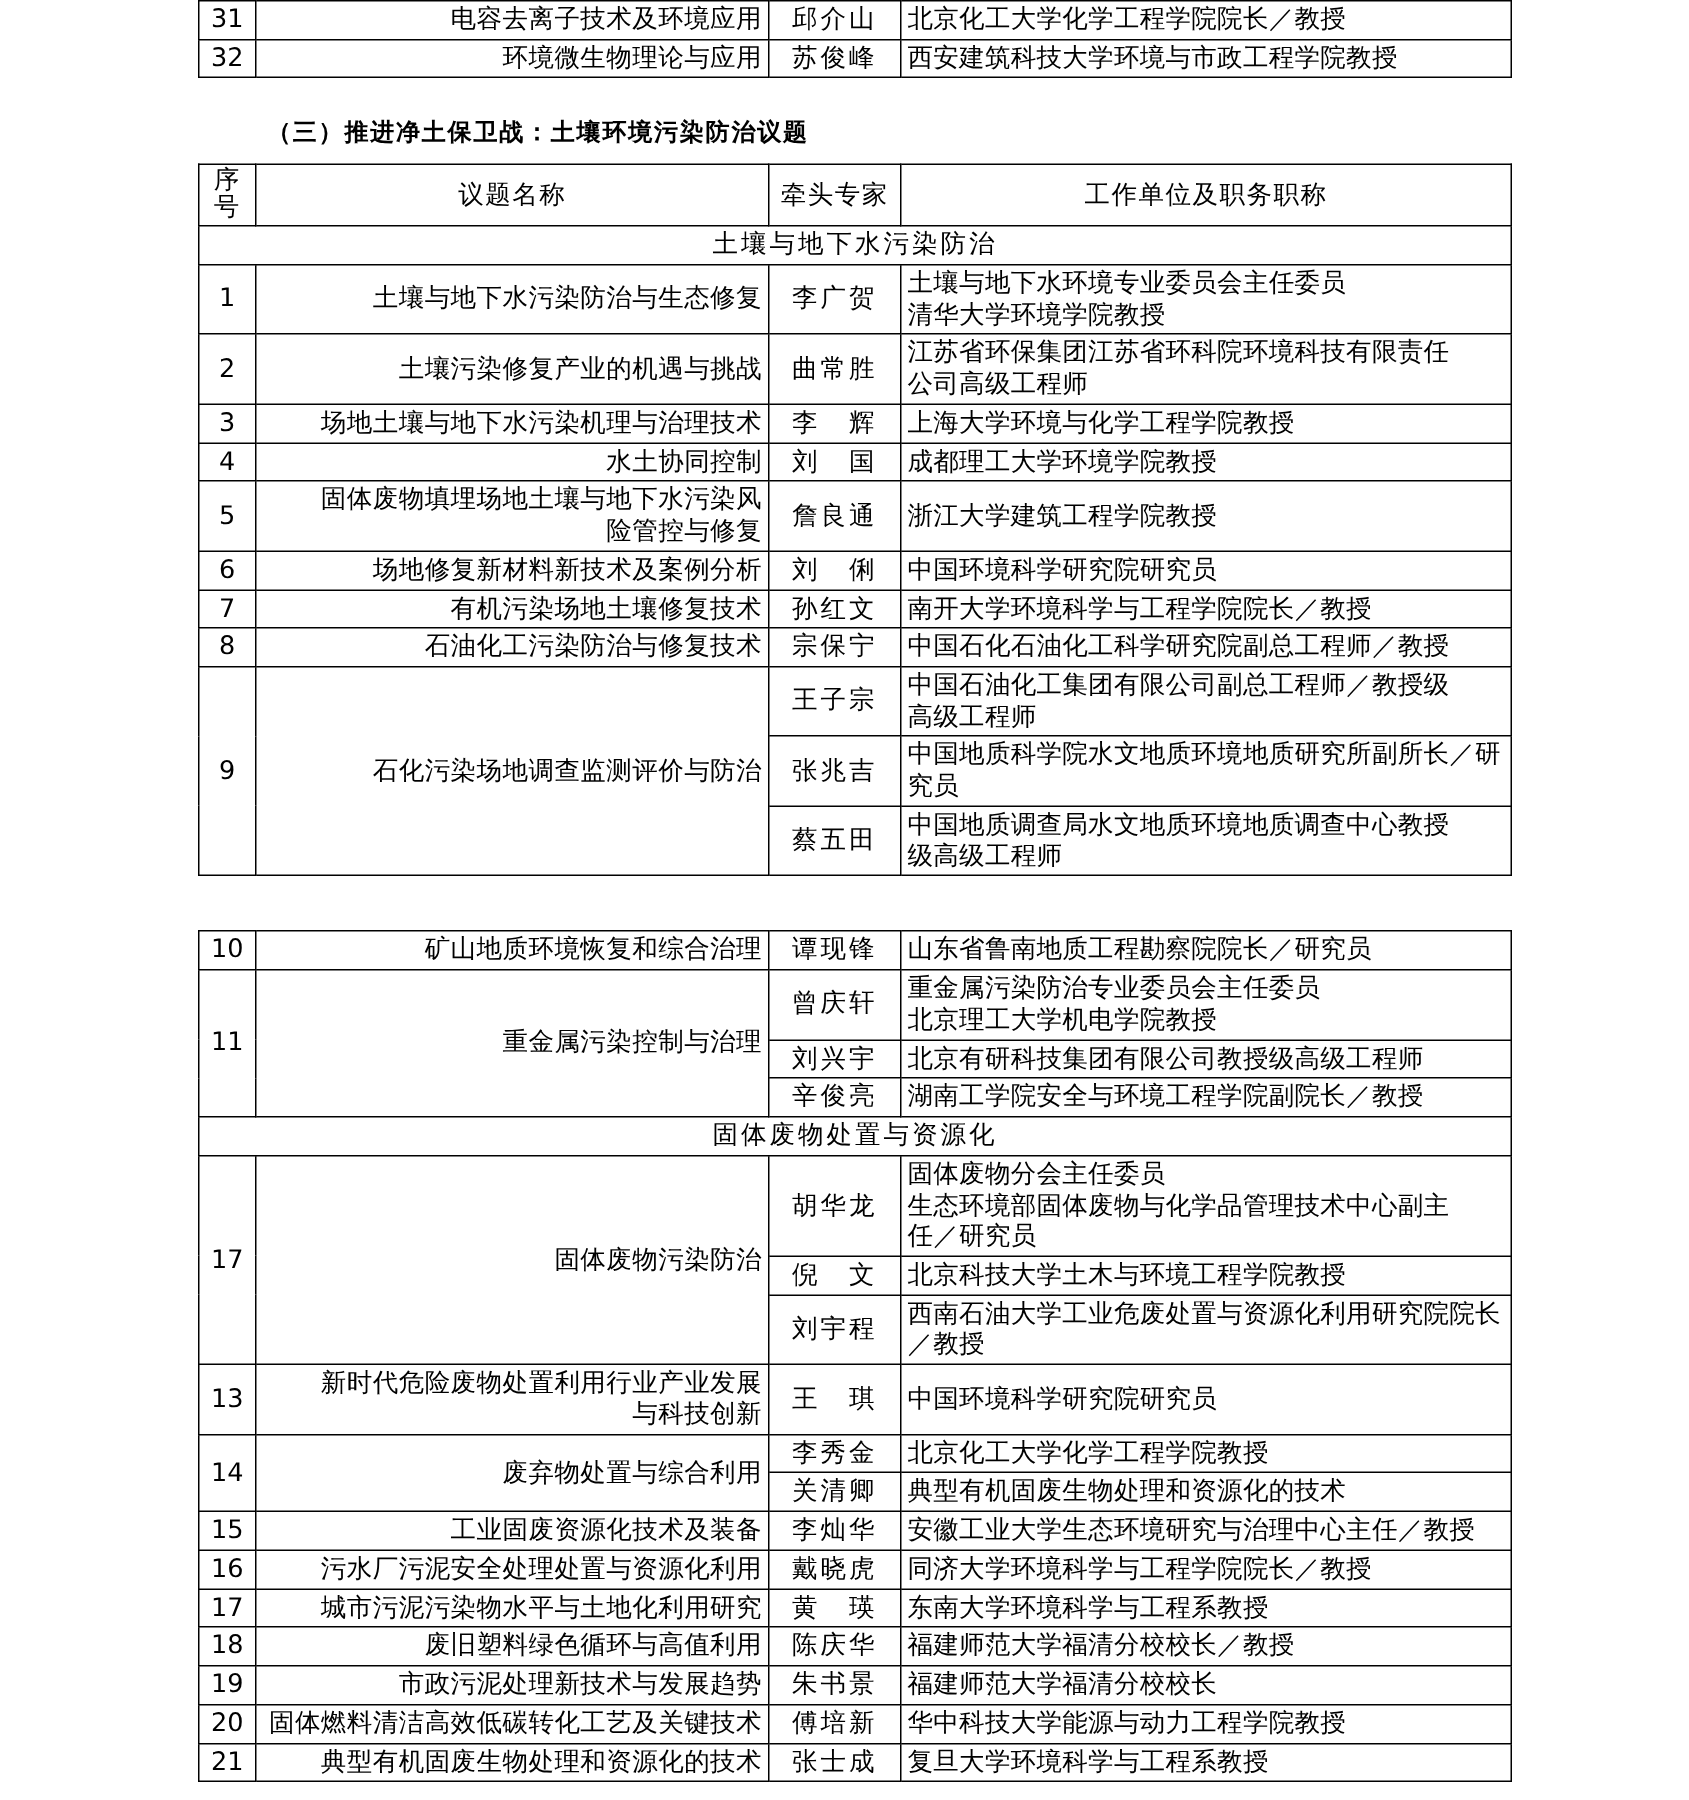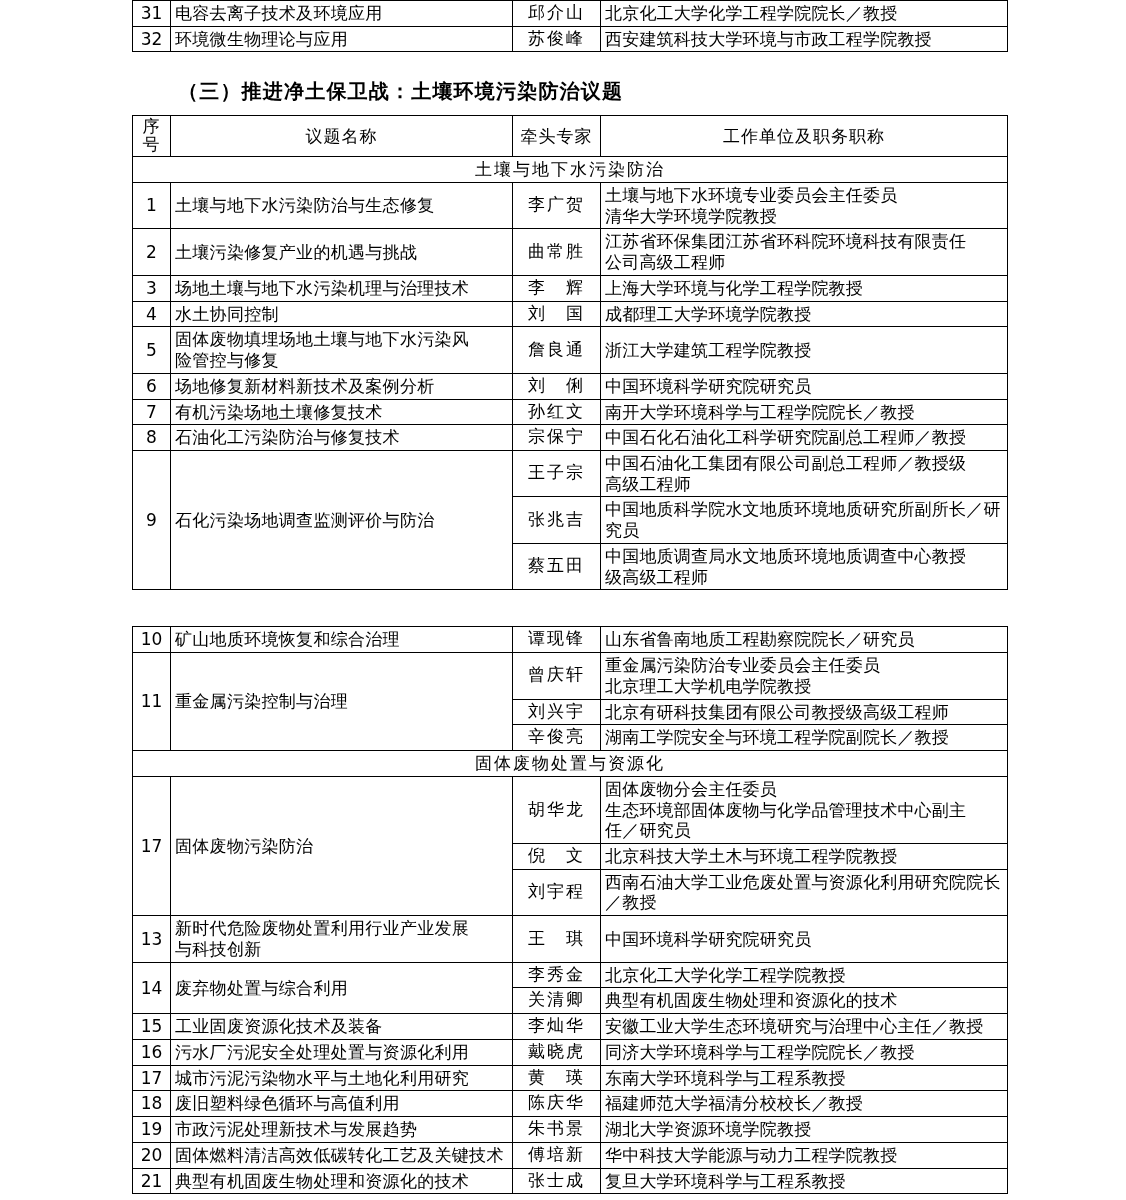--- a/index.html
+++ b/index.html
@@ -32,21 +32,21 @@
     vertical-align: middle;
     font-weight: normal;
     font-size: 17px;
     line-height: 1.22;
   }
   .c-num {
     text-align: center;
     font-size: 17px;
   }
   .c-topic {
-    text-align: left;
+    text-align: right;
     padding-left: 6px;
     font-size: 18px;
     letter-spacing: 0.3px;
   }
   .c-expert {
     text-align: center;
     font-size: 17px;
     letter-spacing: 2px;
     font-family: Liberation Serif, serif;
   }
@@ -76,21 +76,21 @@
 
   
   #table-top {
     width: 876px;
     margin-left: 132px;
   }
 
   
   .heading {
     margin: 26px 0 10px 178px;
-    font-size: 20px;
+    font-size: 16px;
     font-weight: bold;
     letter-spacing: 1.2px;
     font-family: "DejaVu Sans", "Liberation Sans", sans-serif;
   }
 
   
   #table-soil, #table-cont {
     width: 876px;
     margin-left: 132px;
   }
@@ -296,21 +296,21 @@
         <tr>
           <td class="c-num">18</td>
           <td class="c-topic two-line">废旧塑料绿色循环与高值利用</td>
           <td class="c-expert">陈庆华</td>
           <td class="c-affil">福建师范大学福清分校校长／教授</td>
         </tr>
         <tr>
           <td class="c-num">19</td>
           <td class="c-topic two-line">市政污泥处理新技术与发展趋势</td>
           <td class="c-expert">朱书景</td>
-          <td class="c-affil">湖北大学资源环境学院教授</td>
+          <td class="c-affil">福建师范大学福清分校校长</td>
         </tr>
         <tr>
           <td class="c-num">20</td>
           <td class="c-topic two-line">固体燃料清洁高效低碳转化工艺及关键技术</td>
           <td class="c-expert">傅培新</td>
           <td class="c-affil">华中科技大学能源与动力工程学院教授</td>
         </tr>
         <tr>
           <td class="c-num">21</td>
           <td class="c-topic two-line">典型有机固废生物处理和资源化的技术</td>

